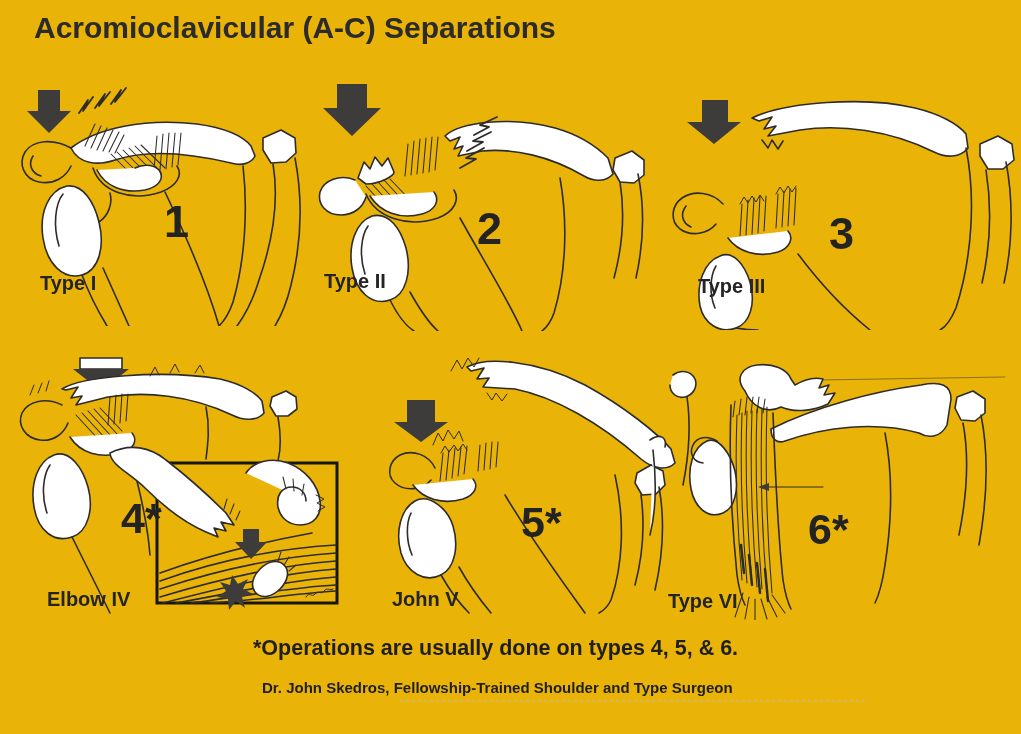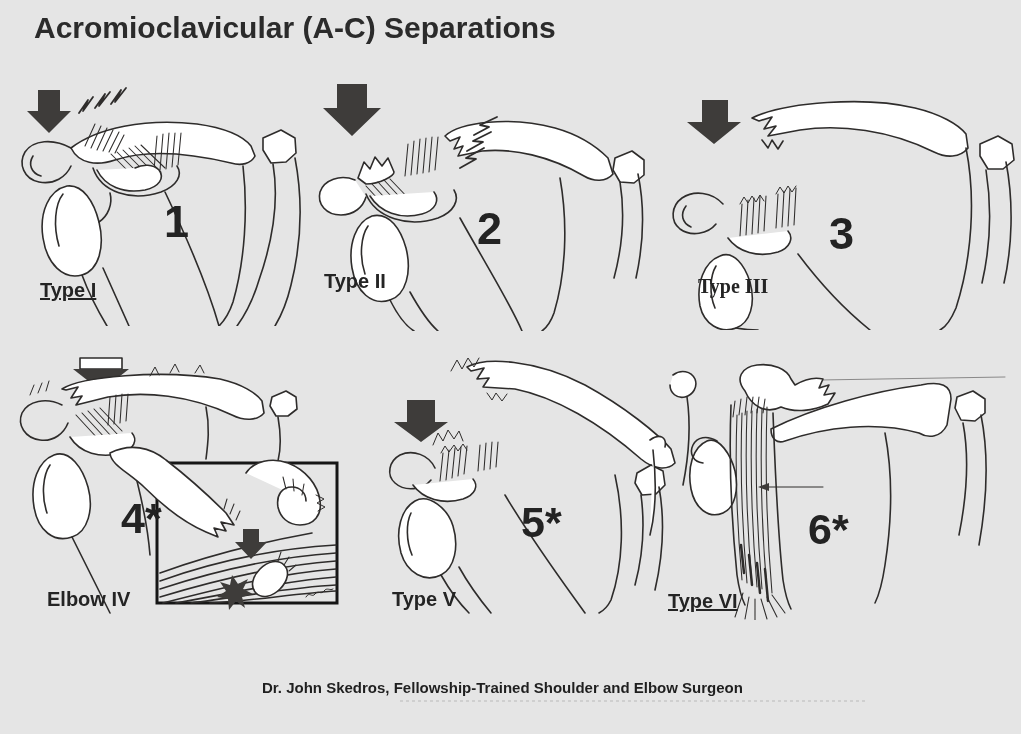--- a/index.html
+++ b/index.html
@@ -1,44 +1,44 @@
 <!DOCTYPE html>
 <html><head>
 <meta charset="utf-8">
 <style>
   html,body{margin:0;padding:0;}
   body{width:1021px;height:734px;background:#ffffff;position:relative;overflow:hidden;
        font-family:"Liberation Sans",sans-serif;color:#262626;}
-  .stage{position:absolute;inset:0;background:#e5e5e5;}
+  .stage{position:absolute;inset:0;background:#eab308;}
   .page-title{position:absolute;left:34px;top:11px;font-size:30px;font-weight:bold;
        color:#2b2b2b;letter-spacing:0px;white-space:nowrap;}
   .panel-svg{position:absolute;}
   .art path,.art line,.art polyline{fill:none;stroke:#2e2c2b;stroke-width:1.6;
        stroke-linecap:round;stroke-linejoin:round;}
   .art .bone{fill:#ffffff;}
   .art .h{stroke-width:1.05;}
   .art .thin{stroke-width:1;}
   .art .spark{stroke-width:1.8;}
   .art .fillink{fill:#3e3c3a;stroke:none;}
   .art .inset{fill:none;stroke:#161616;stroke-width:3;}
   .fig-num{position:absolute;font-weight:bold;color:#232323;line-height:1;white-space:nowrap;}
   .num-1{left:164px;top:199px;font-size:45px;}
   .num-2{left:477px;top:206px;font-size:45px;}
   .num-3{left:829px;top:211px;font-size:45px;}
   .num-4{left:121px;top:497px;font-size:43px;}
   .num-5{left:521px;top:501px;font-size:43px;}
   .num-6{left:808px;top:508px;font-size:43px;}
   .type-label{position:absolute;font-weight:bold;font-size:20px;color:#242424;
        line-height:1;white-space:nowrap;}
-  .lbl-1{left:40px;top:280px;text-decoration:underline;}
+  .lbl-1{left:40px;top:273px;}
   .lbl-2{left:324px;top:271px;}
-  .lbl-3{left:698px;top:276px;font-family:Liberation Serif, serif;}
+  .lbl-3{left:698px;top:276px;}
   .lbl-4{left:47px;top:589px;}
   .lbl-5{left:392px;top:589px;}
-  .lbl-6{left:668px;top:591px;text-decoration:underline;}
+  .lbl-6{left:668px;top:591px;}
   .annotation{position:absolute;left:827px;top:477px;font-family:"Liberation Serif",serif;
        font-size:11.5px;line-height:13px;color:#3b3b3b;white-space:nowrap;}
   .footer-note{position:absolute;left:253px;top:636px;font-size:21.5px;font-weight:bold;
        color:#1f1f1f;white-space:nowrap;}
   .footer-credit{position:absolute;left:262px;top:679px;font-size:15px;font-weight:bold;
        color:#1f1f1f;white-space:nowrap;}
   .artifact-line{position:absolute;left:400px;top:700px;width:468px;height:2px;opacity:.5;
        background:repeating-linear-gradient(90deg,#b9b9b9 0 3px,transparent 3px 6px);}
 </style>
 </head>
@@ -215,20 +215,21 @@
   <div class="fig-num num-2">2</div>
   <div class="fig-num num-3">3</div>
   <div class="fig-num num-4">4*</div>
   <div class="fig-num num-5">5*</div>
   <div class="fig-num num-6">6*</div>
 
   <div class="type-label lbl-1">Type I</div>
   <div class="type-label lbl-2">Type II</div>
   <div class="type-label lbl-3">Type III</div>
   <div class="type-label lbl-4">Elbow IV</div>
-  <div class="type-label lbl-5">Type V</div>
+  <div class="type-label lbl-5">John V</div>
   <div class="type-label lbl-6">Type VI</div>
 
 
-  <div class="footer-credit">Dr. John Skedros, Fellowship-Trained Shoulder and Elbow Surgeon</div>
+  <div class="footer-note">*Operations are usually done on types 4, 5, &amp; 6.</div>
+  <div class="footer-credit">Dr. John Skedros, Fellowship-Trained Shoulder and Type Surgeon</div>
   <div class="artifact-line"></div>
 
 </div>
 
 </body></html>

